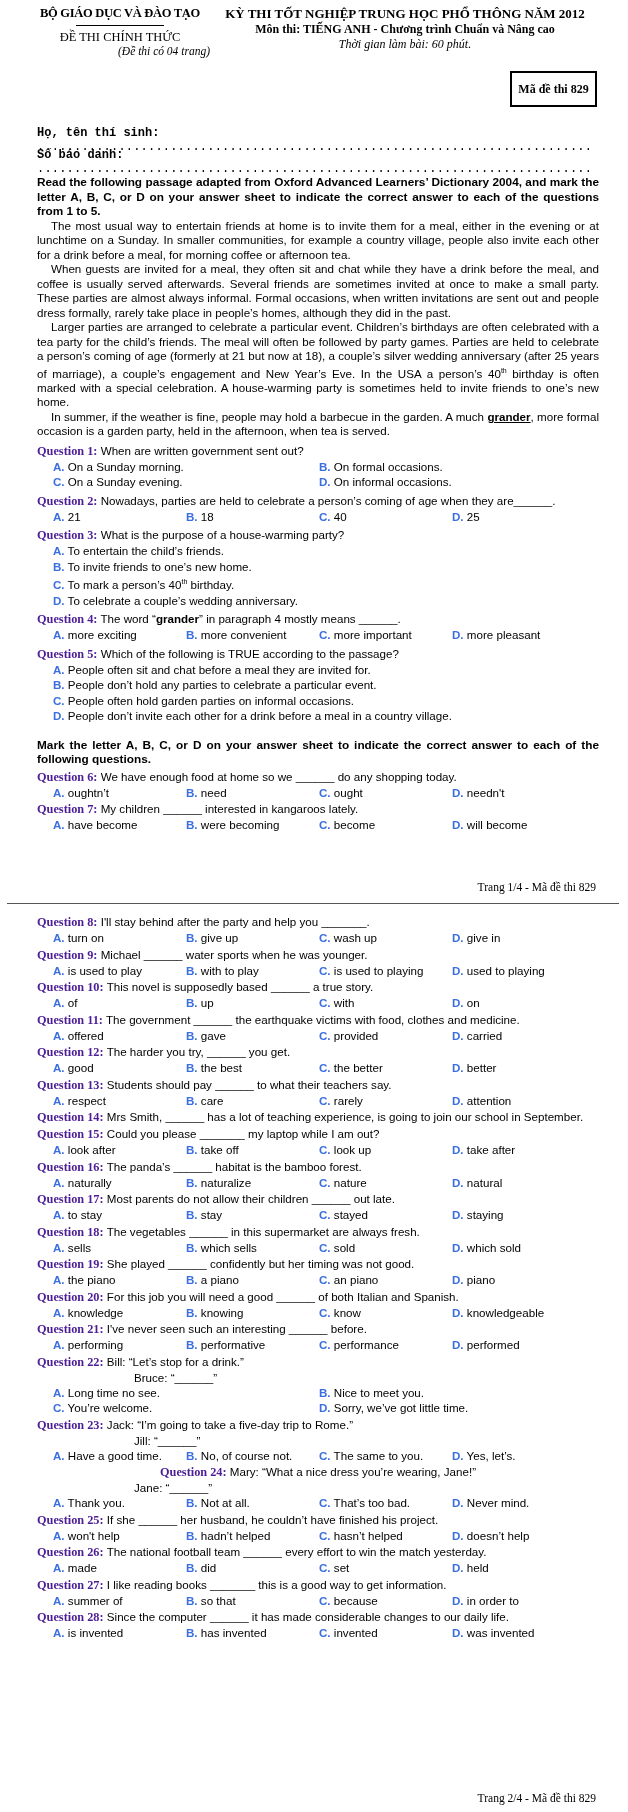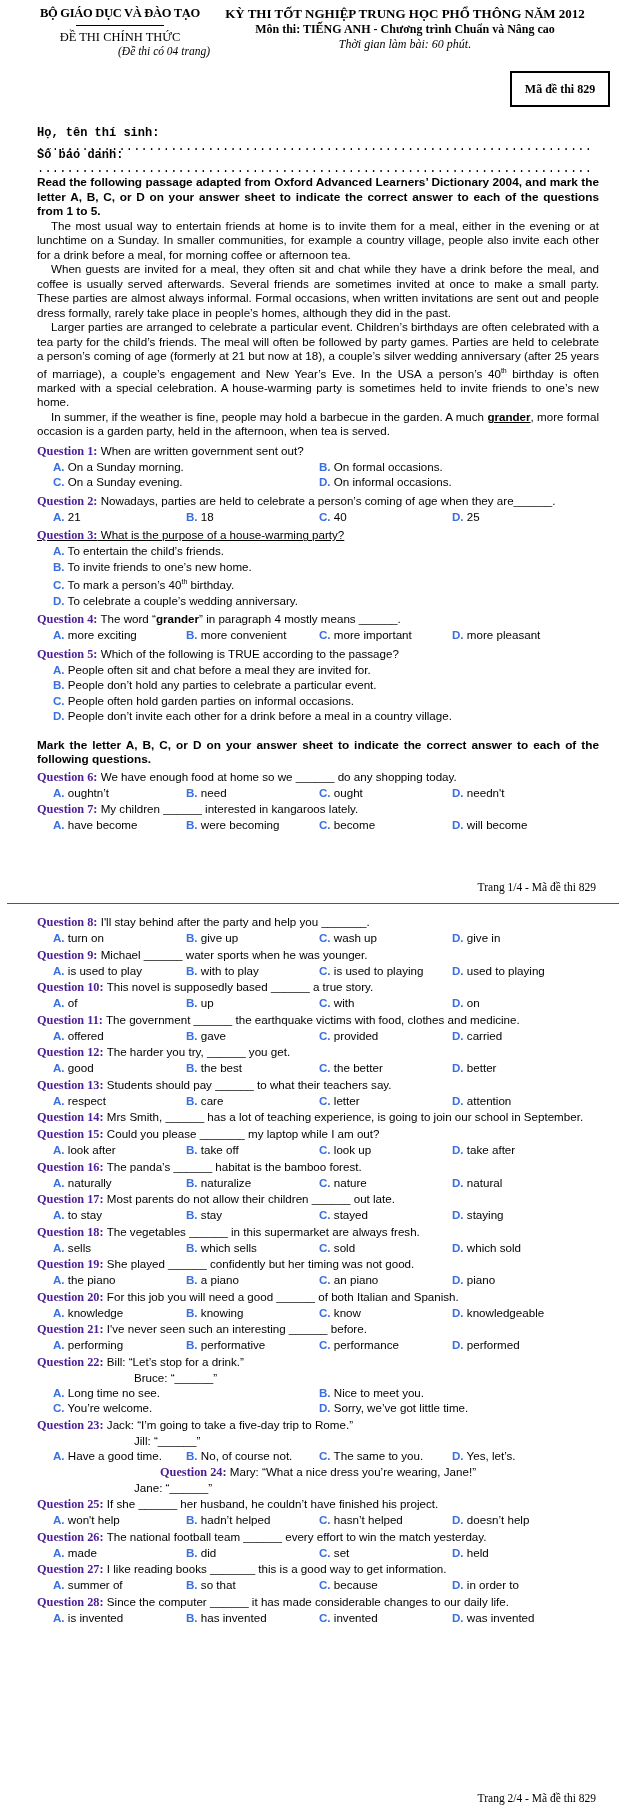--- a/index.html
+++ b/index.html
@@ -8,21 +8,21 @@
   
   .hdr-left { position:absolute; left:30px; top:6px; width:180px; text-align:center; font-family:"Liberation Serif", serif; }
   .hdr-left .ministry { font-weight:bold; font-size:12.5px; letter-spacing:-0.3px; }
   .hdr-left .rule { width:88px; height:1px; background:#000; margin:4px auto 4px; }
   .hdr-left .official { font-size:12.5px; }
   .hdr-left .pages { font-style:italic; font-size:11.5px;text-align:right; }
   .hdr-right { position:absolute; left:205px; top:6px; width:400px; text-align:center; font-family:"Liberation Serif", serif; }
   .hdr-right .exam { font-weight:bold; font-size:13px; }
   .hdr-right .subject { font-weight:bold; font-size:12px; }
   .hdr-right .time { font-style:italic; font-size:12px; }
-  .code-box { position:absolute; left:510px; top:71px; width:100px; height:36px; border:2px solid #000; box-sizing:border-box; font-family:"Liberation Serif", serif; font-weight:bold; font-size:12px; display:flex; align-items:center; justify-content:center; }
+  .code-box { position:absolute; left:510px; top:71px; width:87px; height:36px; border:2px solid #000; box-sizing:border-box; font-family:"Liberation Serif", serif; font-weight:bold; font-size:12px; display:flex; align-items:center; justify-content:center; }
   .field { position:absolute; left:37px; font-family:Liberation Mono, monospace; font-size:12px; }
   .field b { font-weight:bold; }
   .dots { letter-spacing:0.2px; }
   
   .instr { font-weight:bold; font-size:11.8px; line-height:14.5px; text-align:justify; }
   .para { font-size:11.6px; line-height:14.5px; text-align:justify; text-indent:14px; margin:0; }
   .q { line-height:15px; }
   .qlabel { color:#4c1d95; font-family:"Liberation Serif", serif; font-weight:bold; font-size:12.3px; }
   .opts { display:flex; padding-left:16px; line-height:15.5px; }
   .opt { display:inline-block; }
@@ -84,21 +84,21 @@
   <div class="q" style="margin-top:3px;">
     <span class="qlabel">Question 2:</span><span> Nowadays, parties are held to celebrate a person’s coming of age when they are______.</span>
   </div>
   <div class="opts w4">
     <span class="opt"><span class="L">A.</span> <span>21</span></span>
     <span class="opt"><span class="L">B.</span> <span>18</span></span>
     <span class="opt"><span class="L">C.</span> <span>40</span></span>
     <span class="opt"><span class="L">D.</span> <span>25</span></span>
   </div>
 
-  <div class="q" style="margin-top:3px;text-decoration:underline;">
+  <div class="q" style="margin-top:3px;">
     <span class="qlabel">Question 3:</span><span> What is the purpose of a house-warming party?</span>
   </div>
   <div class="col"><span class="L">A.</span> <span>To entertain the child’s friends.</span></div>
   <div class="col"><span class="L">B.</span> <span>To invite friends to one’s new home.</span></div>
   <div class="col"><span class="L">C.</span> <span>To mark a person’s 40</span><sup>th</sup><span> birthday.</span></div>
   <div class="col"><span class="L">D.</span> <span>To celebrate a couple’s wedding anniversary.</span></div>
 
   <div class="q" style="margin-top:3px;">
     <span class="qlabel">Question 4:</span><span> The word “</span><b>grander</b><span>” in paragraph 4 mostly means ______.</span>
   </div>
@@ -174,21 +174,21 @@
       <div class="opts w4">
         <span class="opt"><span class="L">A.</span> <span>good</span></span>
         <span class="opt"><span class="L">B.</span> <span>the best</span></span>
         <span class="opt"><span class="L">C.</span> <span>the better</span></span>
         <span class="opt"><span class="L">D.</span> <span>better</span></span>
       </div>
       <div class="q" style="margin-top:1px;"><span class="qlabel">Question 13:</span><span> Students should pay ______ to what their teachers say.</span></div>
       <div class="opts w4">
         <span class="opt"><span class="L">A.</span> <span>respect</span></span>
         <span class="opt"><span class="L">B.</span> <span>care</span></span>
-        <span class="opt"><span class="L">C.</span> <span>letter</span></span>
+        <span class="opt"><span class="L">C.</span> <span>rarely</span></span>
         <span class="opt"><span class="L">D.</span> <span>attention</span></span>
       </div>
       <div class="q" style="margin-top:1px;"><span class="qlabel">Question 14:</span><span> Mrs Smith, ______ has a lot of teaching experience, is going to join our school in September.</span></div>
       <div class="q" style="margin-top:1px;"><span class="qlabel">Question 15:</span><span> Could you please _______ my laptop while I am out?</span></div>
       <div class="opts w4">
         <span class="opt"><span class="L">A.</span> <span>look after</span></span>
         <span class="opt"><span class="L">B.</span> <span>take off</span></span>
         <span class="opt"><span class="L">C.</span> <span>look up</span></span>
         <span class="opt"><span class="L">D.</span> <span>take after</span></span>
       </div>
@@ -247,20 +247,26 @@
       <div class="q" style="margin-top:1px;"><span class="qlabel">Question 23:</span><span> Jack: “I’m going to take a five-day trip to Rome.”</span></div>
       <div class="speaker">Jill: “______”</div>
       <div class="opts w4">
         <span class="opt"><span class="L">A.</span> <span>Have a good time.</span></span>
         <span class="opt"><span class="L">B.</span> <span>No, of course not.</span></span>
         <span class="opt"><span class="L">C.</span> <span>The same to you.</span></span>
         <span class="opt"><span class="L">D.</span> <span>Yes, let’s.</span></span>
       </div>
       <div class="q" style="margin-top:1px;text-align:center;"><span class="qlabel">Question 24:</span><span> Mary: “What a nice dress you’re wearing, Jane!”</span></div>
       <div class="speaker">Jane: “______”</div>
+      <div class="opts w4">
+        <span class="opt"><span class="L">A.</span> <span>Thank you.</span></span>
+        <span class="opt"><span class="L">B.</span> <span>Not at all.</span></span>
+        <span class="opt"><span class="L">C.</span> <span>That’s too bad.</span></span>
+        <span class="opt"><span class="L">D.</span> <span>Never mind.</span></span>
+      </div>
       <div class="q" style="margin-top:1px;"><span class="qlabel">Question 25:</span><span> If she ______ her husband, he couldn’t have finished his project.</span></div>
       <div class="opts w4">
         <span class="opt"><span class="L">A.</span> <span>won't help</span></span>
         <span class="opt"><span class="L">B.</span> <span>hadn’t helped</span></span>
         <span class="opt"><span class="L">C.</span> <span>hasn’t helped</span></span>
         <span class="opt"><span class="L">D.</span> <span>doesn’t help</span></span>
       </div>
       <div class="q" style="margin-top:1px;"><span class="qlabel">Question 26:</span><span> The national football team ______ every effort to win the match yesterday.</span></div>
       <div class="opts w4">
         <span class="opt"><span class="L">A.</span> <span>made</span></span>

